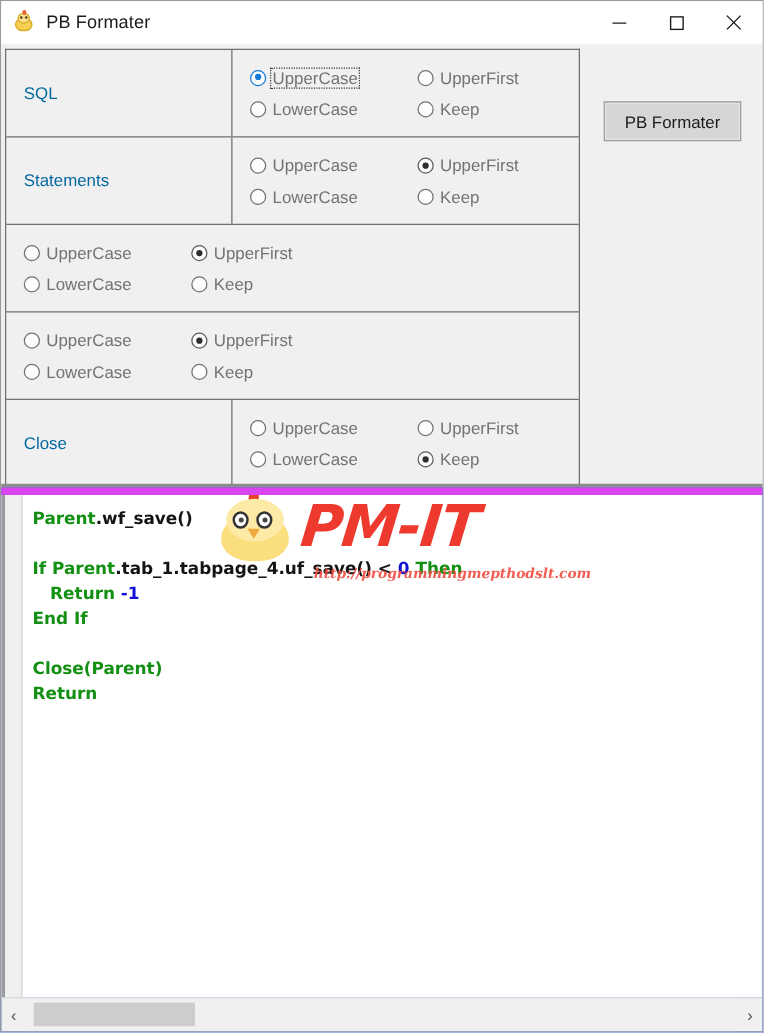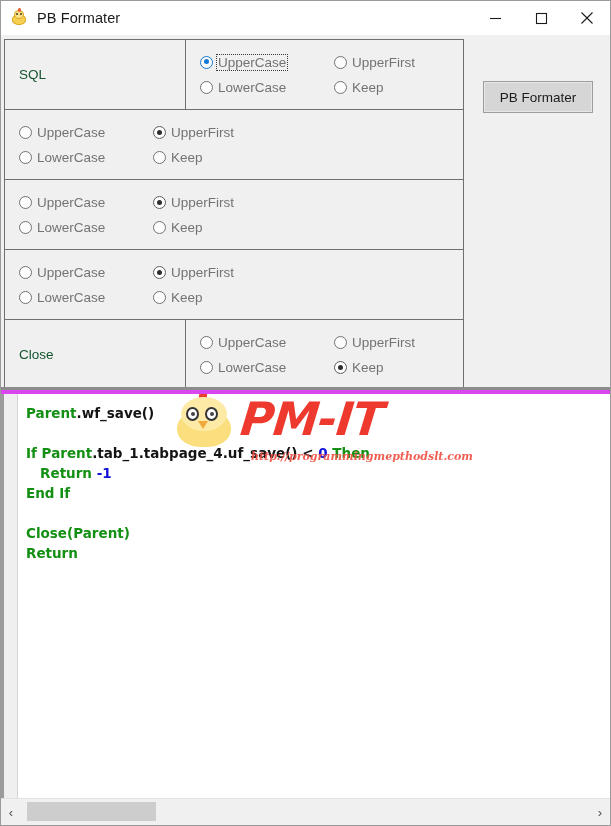--- a/index.html
+++ b/index.html
@@ -79,21 +79,21 @@
     height:70px;min-height:70px;
     border-bottom:1px solid #6f6f6f;
     box-sizing:border-box;
   }
   .gcell-label{
     width:181px;min-width:181px;
     display:flex;align-items:center;
     padding-left:14px;
     box-sizing:border-box;
     border-right:1px solid #6f6f6f;
-    font-size:13.5px;color:#14532d;
+    font-size:13.5px;color:#0369a1;
     user-select:none;
   }
   .gcell-opts{
     flex:1;display:flex;
     padding-left:14px;
     box-sizing:border-box;
     align-items:center;
   }
   .optcol{
     width:134px;min-width:134px;
@@ -155,21 +155,21 @@
 
   .panel-bottom-edge{
     position:absolute;left:0;right:0;bottom:0;height:3px;
     background:#8c8c8c;
   }
 
   
   .editor-wrap{
     flex:1;position:relative;
     background:#1d4ed8;
-    border-top:4px solid #d946ef;
+    border-top:6px solid #d946ef;
     display:flex;flex-direction:column;
     overflow:hidden;
   }
   .editor-body{
     flex:1;display:flex;position:relative;overflow:hidden;
     background:#ffffff;
   }
   .gutter{
     width:16px;min-width:16px;
     background:#efefef;
@@ -309,20 +309,21 @@
             </div>
             <div class="radio">
               <span class="dot"></span>
               <span class="rlabel">Keep</span>
             </div>
           </div>
         </div>
       </div>
 
       <div class="grow">
+        <div class="gcell-label">Statements</div>
         <div class="gcell-opts">
           <div class="optcol">
             <div class="radio">
               <span class="dot"></span>
               <span class="rlabel">UpperCase</span>
             </div>
             <div class="radio">
               <span class="dot"></span>
               <span class="rlabel">LowerCase</span>
             </div>

